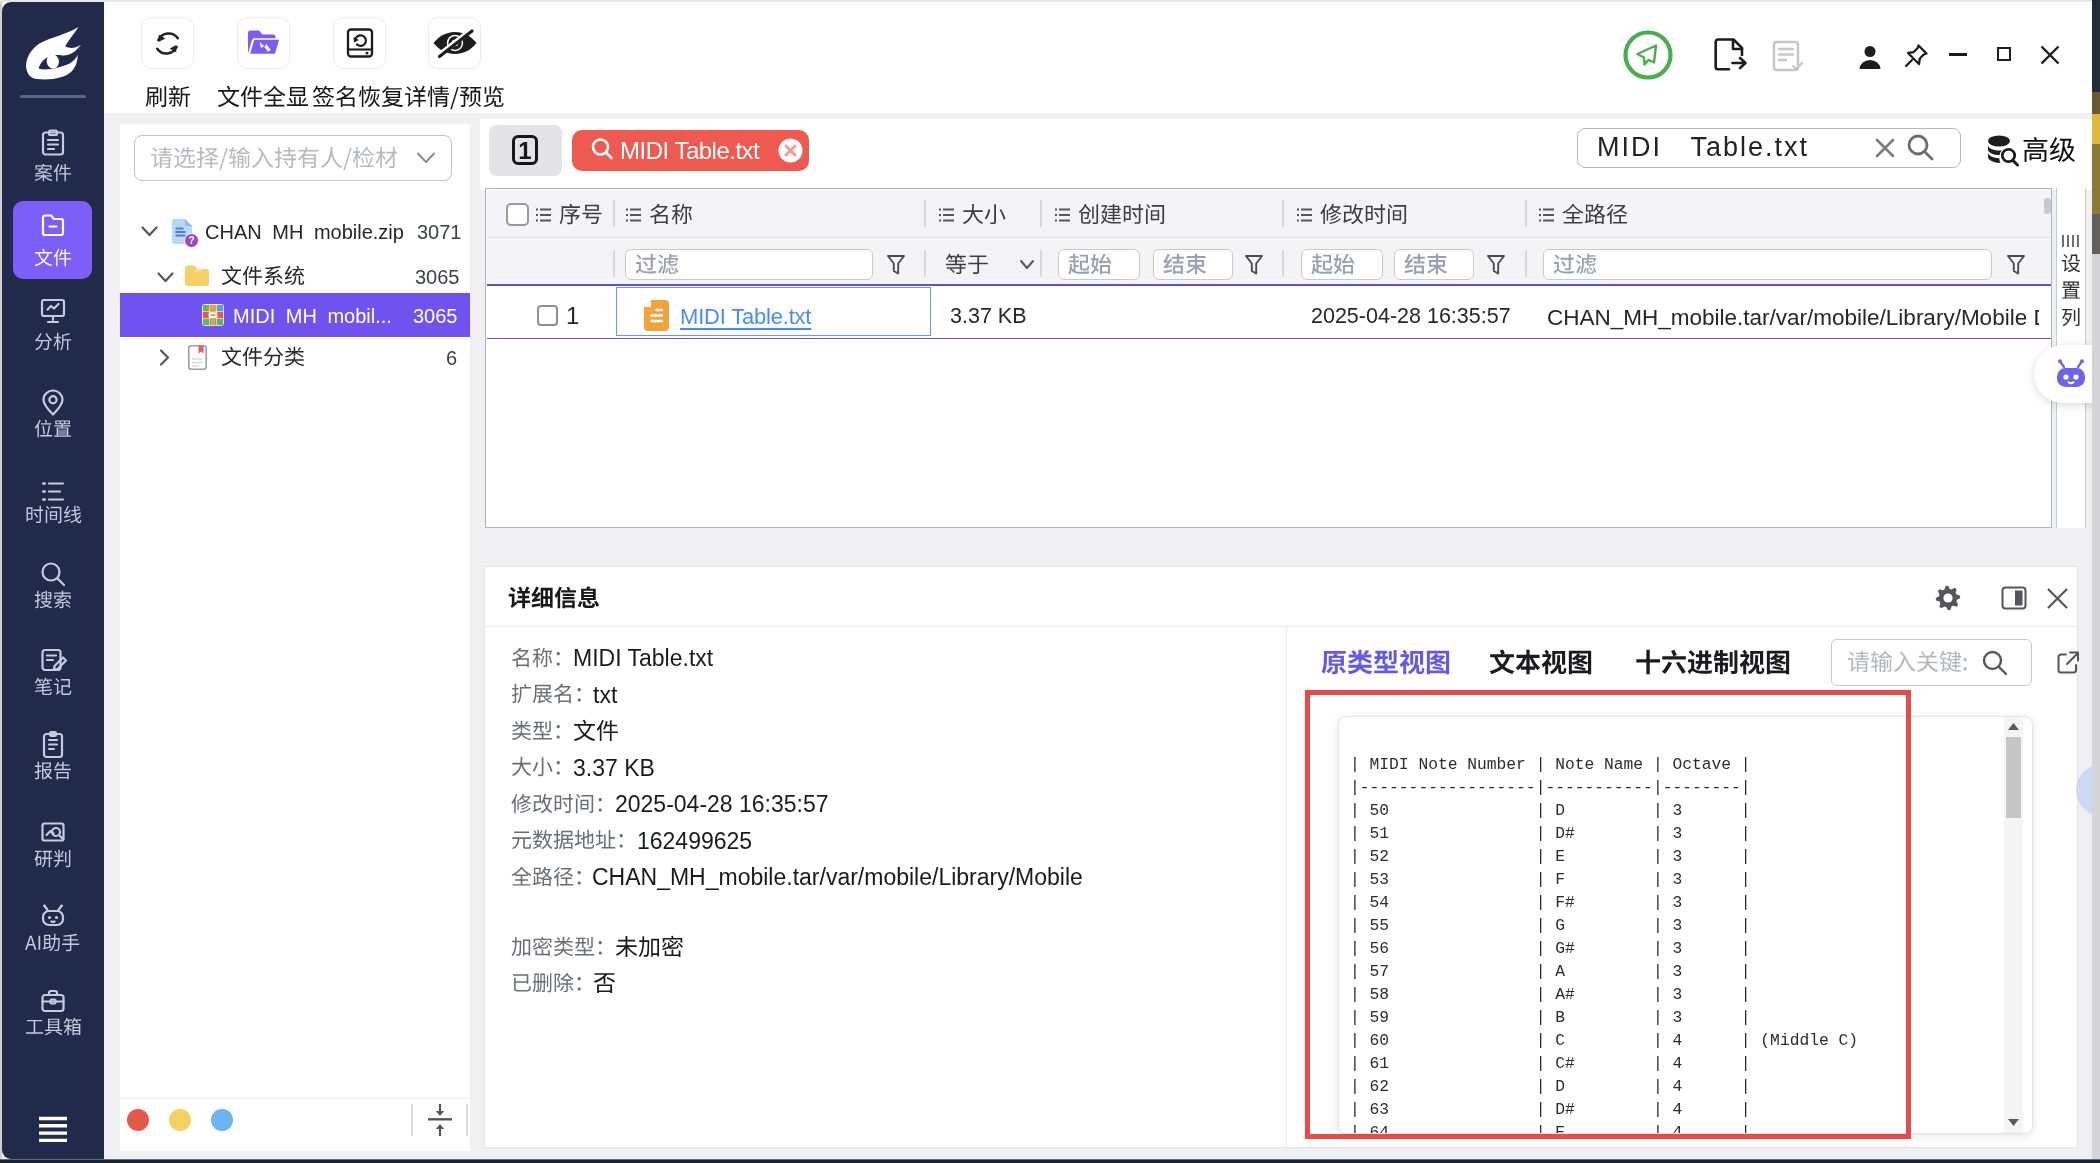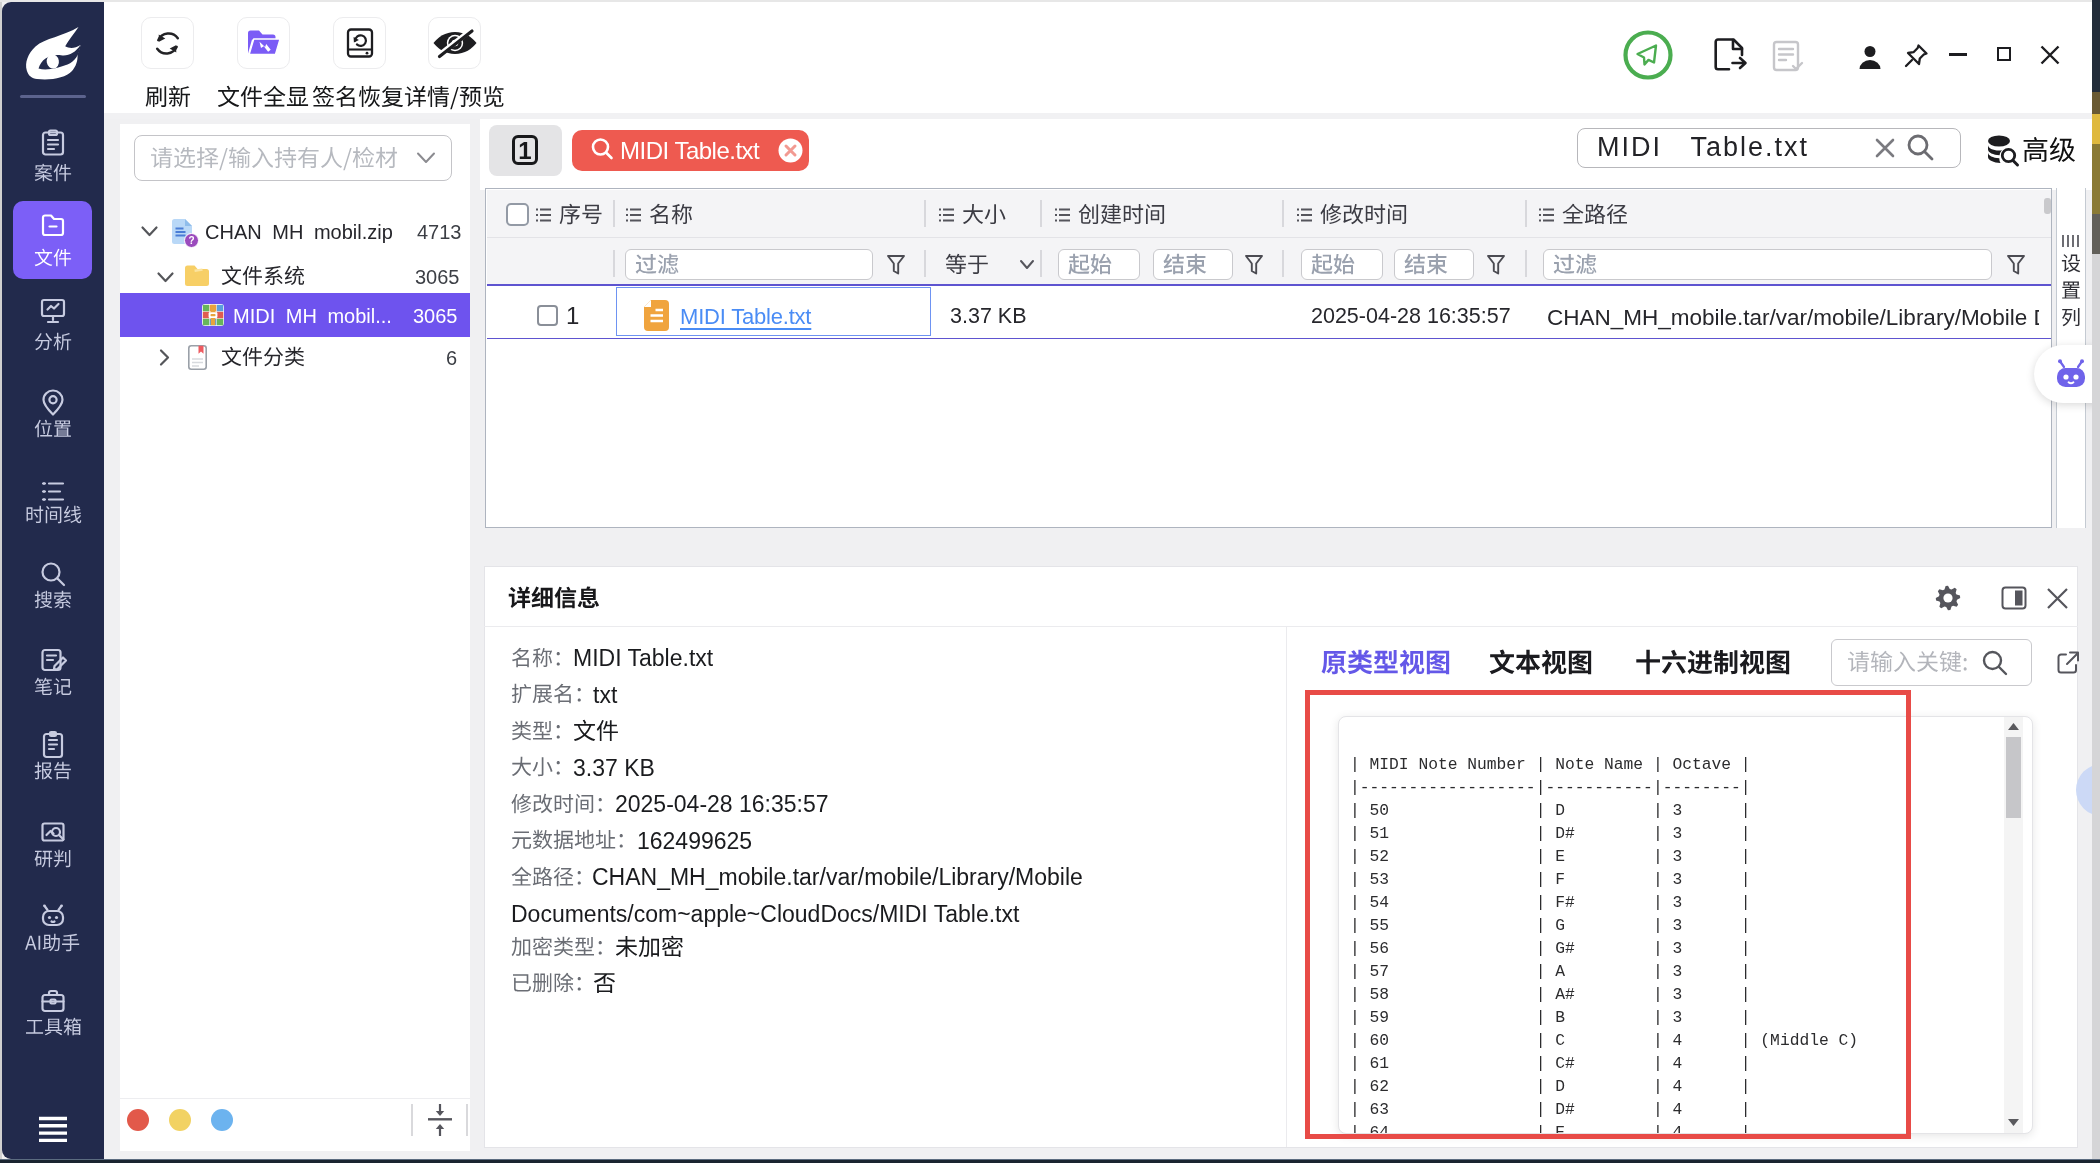--- a/index.html
+++ b/index.html
@@ -564,21 +564,20 @@
         <path transform="matrix(0.021000,0,0,-0.021000,0,18.480)" fill="#6a6d74" d="M147 762V690H857V762ZM59 482V408H314C299 221 262 62 48 -19C65 -33 87 -60 95 -77C328 16 376 193 394 408H583V50C583 -37 607 -62 697 -62C716 -62 822 -62 842 -62C929 -62 949 -15 958 157C937 162 905 176 887 190C884 36 877 9 836 9C812 9 724 9 706 9C667 9 659 15 659 51V408H942V482Z M1443 821C1425 782 1393 723 1368 688L1417 664C1443 697 1477 747 1506 793ZM1088 793C1114 751 1141 696 1150 661L1207 686C1198 722 1171 776 1143 815ZM1410 260C1387 208 1355 164 1317 126C1279 145 1240 164 1203 180C1217 204 1233 231 1247 260ZM1110 153C1159 134 1214 109 1264 83C1200 37 1123 5 1041 -14C1054 -28 1070 -54 1077 -72C1169 -47 1254 -8 1326 50C1359 30 1389 11 1412 -6L1460 43C1437 59 1408 77 1375 95C1428 152 1470 222 1495 309L1454 326L1442 323H1278L1300 375L1233 387C1226 367 1216 345 1206 323H1070V260H1175C1154 220 1131 183 1110 153ZM1257 841V654H1050V592H1234C1186 527 1109 465 1039 435C1054 421 1071 395 1080 378C1141 411 1207 467 1257 526V404H1327V540C1375 505 1436 458 1461 435L1503 489C1479 506 1391 562 1342 592H1531V654H1327V841ZM1629 832C1604 656 1559 488 1481 383C1497 373 1526 349 1538 337C1564 374 1586 418 1606 467C1628 369 1657 278 1694 199C1638 104 1560 31 1451 -22C1465 -37 1486 -67 1493 -83C1595 -28 1672 41 1731 129C1781 44 1843 -24 1921 -71C1933 -52 1955 -26 1972 -12C1888 33 1822 106 1771 198C1824 301 1858 426 1880 576H1948V646H1663C1677 702 1689 761 1698 821ZM1809 576C1793 461 1769 361 1733 276C1695 366 1667 468 1648 576Z M2484 238V-81H2550V-40H2858V-77H2927V238H2734V362H2958V427H2734V537H2923V796H2395V494C2395 335 2386 117 2282 -37C2299 -45 2330 -67 2344 -79C2427 43 2455 213 2464 362H2663V238ZM2468 731H2851V603H2468ZM2468 537H2663V427H2467L2468 494ZM2550 22V174H2858V22ZM2167 839V638H2042V568H2167V349C2115 333 2067 319 2029 309L2049 235L2167 273V14C2167 0 2162 -4 2150 -4C2138 -5 2099 -5 2056 -4C2065 -24 2075 -55 2077 -73C2140 -74 2179 -71 2203 -59C2228 -48 2237 -27 2237 14V296L2352 334L2341 403L2237 370V568H2350V638H2237V839Z M3429 747V473L3321 428L3349 361L3429 395V79C3429 -30 3462 -57 3577 -57C3603 -57 3796 -57 3824 -57C3928 -57 3953 -13 3964 125C3944 128 3914 140 3897 153C3890 38 3880 11 3821 11C3781 11 3613 11 3580 11C3513 11 3501 22 3501 77V426L3635 483V143H3706V513L3846 573C3846 412 3844 301 3839 277C3834 254 3825 250 3809 250C3799 250 3766 250 3742 252C3751 235 3757 206 3760 186C3788 186 3828 186 3854 194C3884 201 3903 219 3909 260C3916 299 3918 449 3918 637L3922 651L3869 671L3855 660L3840 646L3706 590V840H3635V560L3501 504V747ZM3033 154 3063 79C3151 118 3265 169 3372 219L3355 286L3241 238V528H3359V599H3241V828H3170V599H3042V528H3170V208C3118 187 3071 168 3033 154Z M4434 621V28H4312V-44H4962V28H4731V421H4947V494H4731V833H4655V28H4508V621ZM4034 163 4062 89C4156 127 4279 179 4393 229L4380 295L4252 245V528H4383V599H4252V827H4182V599H4045V528H4182V218C4126 196 4075 177 4034 163Z M5250 486C5290 486 5326 515 5326 560C5326 606 5290 636 5250 636C5210 636 5174 606 5174 560C5174 515 5210 486 5250 486ZM5250 -4C5290 -4 5326 26 5326 71C5326 117 5290 146 5250 146C5210 146 5174 117 5174 71C5174 26 5210 -4 5250 -4Z"></path>
       </svg>
     </div>
 <div style="position:absolute;left:637px;top:829.5px;font:400 23px 'Liberation Sans',sans-serif;color:#1a1b1e;white-space:pre;line-height:1;">162499625</div>
 <div style="position:absolute;left:511.0px;top:865.9px;">
       <svg width="84.0" height="22.3" viewBox="0 0 84.0 22.3" style="display:block;overflow:visible">
         <path transform="matrix(0.021000,0,0,-0.021000,0,18.480)" fill="#6a6d74" d="M493 851C392 692 209 545 26 462C45 446 67 421 78 401C118 421 158 444 197 469V404H461V248H203V181H461V16H76V-52H929V16H539V181H809V248H539V404H809V470C847 444 885 420 925 397C936 419 958 445 977 460C814 546 666 650 542 794L559 820ZM200 471C313 544 418 637 500 739C595 630 696 546 807 471Z M1156 732H1345V556H1156ZM1038 42 1051 -31C1157 -6 1301 29 1438 64L1431 131L1299 100V279H1405C1419 265 1433 244 1441 229C1461 238 1481 247 1501 258V-78H1571V-41H1823V-75H1894V256L1926 241C1937 261 1958 290 1973 304C1882 338 1806 391 1743 452C1807 527 1858 616 1891 720L1844 741L1830 738H1636C1648 766 1658 794 1668 823L1597 841C1559 720 1493 606 1414 532V798H1089V490H1231V84L1153 66V396H1089V52ZM1571 25V218H1823V25ZM1797 672C1771 610 1736 554 1695 504C1653 553 1620 605 1596 655L1605 672ZM1546 283C1599 316 1651 355 1697 402C1740 358 1789 317 1845 283ZM1650 454C1583 386 1504 333 1424 298V346H1299V490H1414V522C1431 510 1456 489 1467 477C1499 509 1530 548 1558 592C1583 547 1613 500 1650 454Z M2257 838C2214 767 2127 684 2049 632C2062 617 2081 588 2089 570C2177 630 2270 723 2328 810ZM2384 787V718H2768C2666 586 2479 476 2312 421C2328 406 2347 378 2357 360C2454 395 2555 445 2646 508C2742 466 2856 406 2915 366L2957 428C2900 464 2797 514 2707 553C2781 612 2844 681 2887 759L2833 790L2819 787ZM2384 332V262H2604V18H2322V-52H2956V18H2680V262H2897V332ZM2274 617C2218 514 2124 411 2036 345C2048 327 2069 289 2076 273C2111 301 2146 335 2181 373V-80H2257V464C2288 505 2317 548 2341 591Z M3250 486C3290 486 3326 515 3326 560C3326 606 3290 636 3250 636C3210 636 3174 606 3174 560C3174 515 3210 486 3250 486ZM3250 -4C3290 -4 3326 26 3326 71C3326 117 3290 146 3250 146C3210 146 3174 117 3174 71C3174 26 3210 -4 3250 -4Z"></path>
       </svg>
     </div>
 <div style="position:absolute;left:592px;top:866px;font:400 23px 'Liberation Sans',sans-serif;color:#1a1b1e;white-space:pre;line-height:1;">CHAN_MH_mobile.tar/var/mobile/Library/Mobile</div>
-<div style="position:absolute;left:511px;top:902.5px;font:400 23px 'Liberation Sans',sans-serif;color:#1a1b1e;white-space:pre;line-height:1;">Documents/com~apple~CloudDocs/MIDI Table.txt</div>
 <div style="position:absolute;left:511.0px;top:935.9px;">
       <svg width="105.0" height="22.3" viewBox="0 0 105.0 22.3" style="display:block;overflow:visible">
         <path transform="matrix(0.021000,0,0,-0.021000,0,18.480)" fill="#6a6d74" d="M572 716V-65H644V9H838V-57H913V716ZM644 81V643H838V81ZM195 827 194 650H53V577H192C185 325 154 103 28 -29C47 -41 74 -64 86 -81C221 66 256 306 265 577H417C409 192 400 55 379 26C370 13 360 9 345 10C327 10 284 10 237 14C250 -7 257 -39 259 -61C304 -64 350 -65 378 -61C407 -57 426 -48 444 -22C475 21 482 167 490 612C490 623 490 650 490 650H267L269 827Z M1182 553C1154 492 1106 419 1047 375L1108 338C1166 386 1211 462 1243 525ZM1352 628C1414 599 1488 553 1524 518L1564 567C1527 600 1451 645 1390 672ZM1729 511C1793 456 1866 376 1898 323L1955 365C1922 418 1847 494 1784 548ZM1688 638C1611 544 1499 466 1370 404V569H1302V376V373C1218 338 1128 309 1038 287C1052 272 1074 240 1083 224C1163 247 1244 275 1321 308C1340 288 1375 282 1436 282C1458 282 1625 282 1649 282C1736 282 1758 311 1768 430C1749 434 1721 444 1704 455C1701 358 1692 344 1644 344C1607 344 1467 344 1440 344L1402 346C1540 413 1664 499 1752 606ZM1161 196V-34H1771V-78H1846V204H1771V37H1536V250H1460V37H1235V196ZM1442 838C1452 813 1461 781 1467 754H1077V558H1151V686H1849V558H1925V754H1545C1539 783 1526 820 1513 850Z M2746 822C2722 780 2679 719 2645 680L2706 657C2742 693 2787 746 2824 797ZM2181 789C2223 748 2268 689 2287 650L2354 683C2334 722 2287 779 2244 818ZM2460 839V645H2072V576H2400C2318 492 2185 422 2053 391C2069 376 2090 348 2101 329C2237 369 2372 448 2460 547V379H2535V529C2662 466 2812 384 2892 332L2929 394C2849 442 2706 516 2582 576H2933V645H2535V839ZM2463 357C2458 318 2452 282 2443 249H2067V179H2416C2366 85 2265 23 2046 -11C2060 -28 2079 -60 2085 -80C2334 -36 2445 47 2498 172C2576 31 2714 -49 2916 -80C2925 -59 2946 -27 2963 -10C2781 11 2647 74 2574 179H2936V249H2523C2531 283 2537 319 2542 357Z M3635 783V448H3704V783ZM3822 834V387C3822 374 3818 370 3802 369C3787 368 3737 368 3680 370C3691 350 3701 321 3705 301C3776 301 3825 302 3855 314C3885 325 3893 344 3893 386V834ZM3388 733V595H3264V601V733ZM3067 595V528H3189C3178 461 3145 393 3059 340C3073 330 3098 302 3108 288C3210 351 3248 441 3259 528H3388V313H3459V528H3573V595H3459V733H3552V799H3100V733H3195V602V595ZM3467 332V221H3151V152H3467V25H3047V-45H3952V25H3544V152H3848V221H3544V332Z M4250 486C4290 486 4326 515 4326 560C4326 606 4290 636 4250 636C4210 636 4174 606 4174 560C4174 515 4210 486 4250 486ZM4250 -4C4290 -4 4326 26 4326 71C4326 117 4290 146 4250 146C4210 146 4174 117 4174 71C4174 26 4210 -4 4250 -4Z"></path>
       </svg>
     </div>
 <div style="position:absolute;left:615.0px;top:934.8px;">
       <svg width="69.0" height="24.4" viewBox="0 0 69.0 24.4" style="display:block;overflow:visible">
         <path transform="matrix(0.023000,0,0,-0.023000,0,20.240)" fill="#1a1b1e" d="M459 839V676H133V602H459V429H62V355H416C326 226 174 101 34 39C51 24 76 -5 89 -24C221 44 362 163 459 296V-80H538V300C636 166 778 42 911 -25C924 -5 949 25 966 40C826 101 673 226 581 355H942V429H538V602H874V676H538V839Z M1572 716V-65H1644V9H1838V-57H1913V716ZM1644 81V643H1838V81ZM1195 827 1194 650H1053V577H1192C1185 325 1154 103 1028 -29C1047 -41 1074 -64 1086 -81C1221 66 1256 306 1265 577H1417C1409 192 1400 55 1379 26C1370 13 1360 9 1345 10C1327 10 1284 10 1237 14C1250 -7 1257 -39 1259 -61C1304 -64 1350 -65 1378 -61C1407 -57 1426 -48 1444 -22C1475 21 1482 167 1490 612C1490 623 1490 650 1490 650H1267L1269 827Z M2182 553C2154 492 2106 419 2047 375L2108 338C2166 386 2211 462 2243 525ZM2352 628C2414 599 2488 553 2524 518L2564 567C2527 600 2451 645 2390 672ZM2729 511C2793 456 2866 376 2898 323L2955 365C2922 418 2847 494 2784 548ZM2688 638C2611 544 2499 466 2370 404V569H2302V376V373C2218 338 2128 309 2038 287C2052 272 2074 240 2083 224C2163 247 2244 275 2321 308C2340 288 2375 282 2436 282C2458 282 2625 282 2649 282C2736 282 2758 311 2768 430C2749 434 2721 444 2704 455C2701 358 2692 344 2644 344C2607 344 2467 344 2440 344L2402 346C2540 413 2664 499 2752 606ZM2161 196V-34H2771V-78H2846V204H2771V37H2536V250H2460V37H2235V196ZM2442 838C2452 813 2461 781 2467 754H2077V558H2151V686H2849V558H2925V754H2545C2539 783 2526 820 2513 850Z"></path>
       </svg>
     </div>
@@ -681,22 +680,22 @@
 <path fill="#8fbdeb" d="M13 0 L20 7 H13 Z"></path>
 <path d="M3.5 9.5 h8 M3.5 13 h10 M3.5 16.5 h10" stroke="#4a7dd6" stroke-width="1.8"></path>
       </svg>
     </div>
 <div style="position:absolute;left:184px;top:233px;width:15px;height:15px;">
       <svg width="15" height="15" viewBox="0 0 15 15" style="display:block;overflow:visible">
         <circle cx="7.5" cy="7.5" r="7" fill="#9b4bbd" stroke="#fff" stroke-width="1"></circle>
         <text x="7.5" y="11" font-size="10" font-weight="bold" fill="#fff" text-anchor="middle" font-family="Liberation Sans">?</text>
       </svg>
     </div>
-<div style="position:absolute;left:205px;top:221.5px;font:400 20px 'Liberation Sans',sans-serif;color:#26262b;white-space:pre;line-height:1;word-spacing:5px;">CHAN MH mobil.zip</div>
-<div style="position:absolute;left:417px;top:222px;font:400 20px 'Liberation Sans',sans-serif;color:#3c3f45;white-space:pre;line-height:1;">4713</div>
+<div style="position:absolute;left:205px;top:221.5px;font:400 20px 'Liberation Sans',sans-serif;color:#26262b;white-space:pre;line-height:1;word-spacing:5px;">CHAN MH mobile.zip</div>
+<div style="position:absolute;left:417px;top:222px;font:400 20px 'Liberation Sans',sans-serif;color:#3c3f45;white-space:pre;line-height:1;">3071</div>
 <div style="position:absolute;left:157px;top:272px;width:17px;height:11px;">
       <svg width="17" height="11" viewBox="0 0 17 11" style="display:block;overflow:visible">
         <path d="M1.5 1.5 L8.5 9 L15.5 1.5" style="fill:none;stroke:#55565a;stroke-width:2.2;stroke-linecap:round;stroke-linejoin:round"></path>
       </svg>
     </div>
 <div style="position:absolute;left:185px;top:265px;width:24px;height:21px;">
       <svg width="24" height="21" viewBox="0 0 24 21" style="display:block;overflow:visible">
         <path fill="#f7cf66" d="M0 3 a2.5 2.5 0 0 1 2.5-2.5 h7 l3 3.5 h9 a2.5 2.5 0 0 1 2.5 2.5 v12 a2.5 2.5 0 0 1-2.5 2.5 h-19 a2.5 2.5 0 0 1-2.5-2.5 Z"></path>
 <path fill="#fbe4a0" d="M9.5 4 h8 v2.5 h-8 Z" transform="rotate(-8 13 5)"></path>
       </svg>

